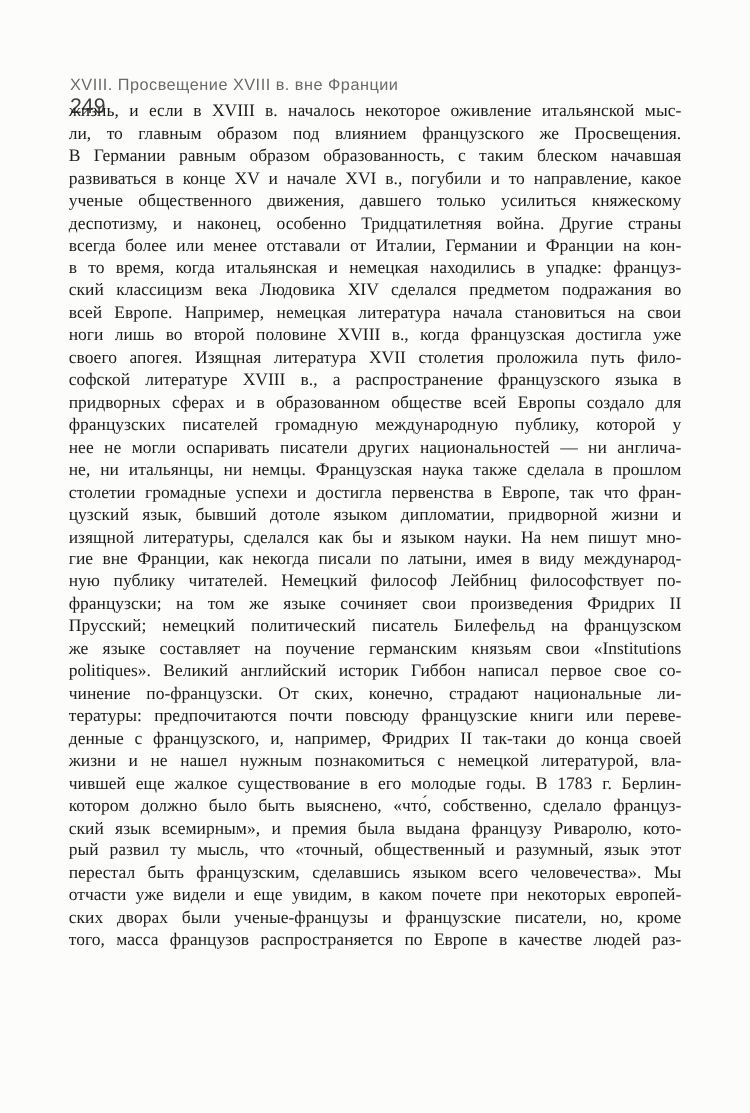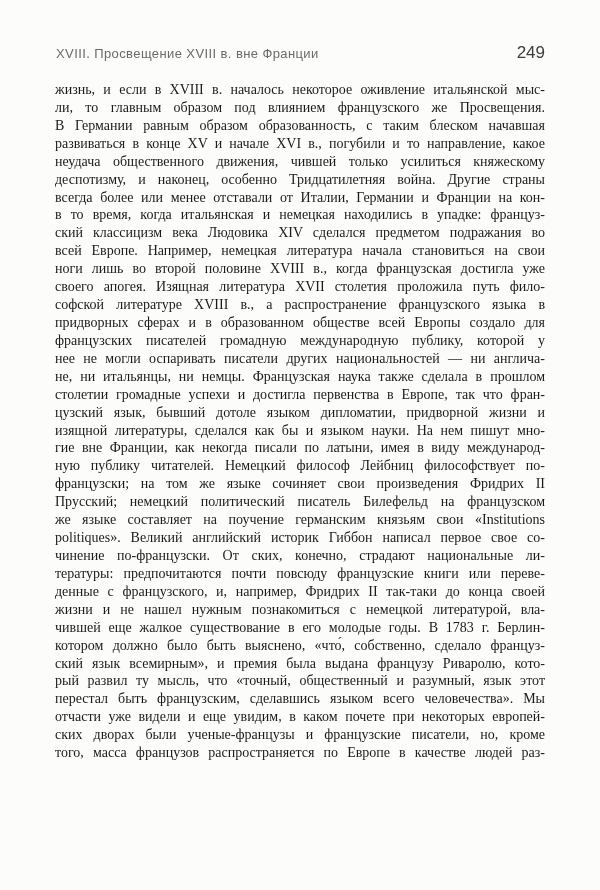--- a/index.html
+++ b/index.html
@@ -12,25 +12,26 @@
     width: 600px;
     height: 890px;
     background: var(--background, #fcfcfb);
     overflow: hidden;
     font-family: "Liberation Serif", "DejaVu Serif", serif;
   }
   .header {
     position: absolute;
     left: 56px;
     right: 55px;
-    top: 43px;
+    top: 60px;
     display: flex;
     justify-content: space-between;
     align-items: baseline;
     font-family: "Liberation Sans", "DejaVu Sans", sans-serif;
+    flex-direction: column;
   }
   .running-title {
     font-size: 13px;
     font-weight: 400;
     letter-spacing: 0.4px;
     color: var(--header-text, #6a6a6a);
     white-space: nowrap;
   }
   .page-number {
     font-size: 17px;
@@ -61,21 +62,21 @@
 <div class="page">
   <div class="header">
     <span class="running-title">XVIII. Просвещение XVIII в. вне Франции</span>
     <span class="page-number">249</span>
   </div>
   <div class="body-text">
       <div class="line">жизнь, и если в XVIII в. началось некоторое оживление итальянской мыс-</div>
       <div class="line">ли, то главным образом под влиянием французского же Просвещения.</div>
       <div class="line">В Германии равным образом образованность, с таким блеском начавшая</div>
       <div class="line">развиваться в конце XV и начале XVI в., погубили и то направление, какое</div>
-      <div class="line">неудача общественного движения, чившей только усилиться княжескому</div>
+      <div class="line">ученые общественного движения, давшего только усилиться княжескому</div>
       <div class="line">деспотизму, и наконец, особенно Тридцатилетняя война. Другие страны</div>
       <div class="line">всегда более или менее отставали от Италии, Германии и Франции на кон-</div>
       <div class="line">в то время, когда итальянская и немецкая находились в упадке: француз-</div>
       <div class="line">ский классицизм века Людовика XIV сделался предметом подражания во</div>
       <div class="line">всей Европе. Например, немецкая литература начала становиться на свои</div>
       <div class="line">ноги лишь во второй половине XVIII в., когда французская достигла уже</div>
       <div class="line">своего апогея. Изящная литература XVII столетия проложила путь фило-</div>
       <div class="line">софской литературе XVIII в., а распространение французского языка в</div>
       <div class="line">придворных сферах и в образованном обществе всей Европы создало для</div>
       <div class="line">французских писателей громадную международную публику, которой у</div>

